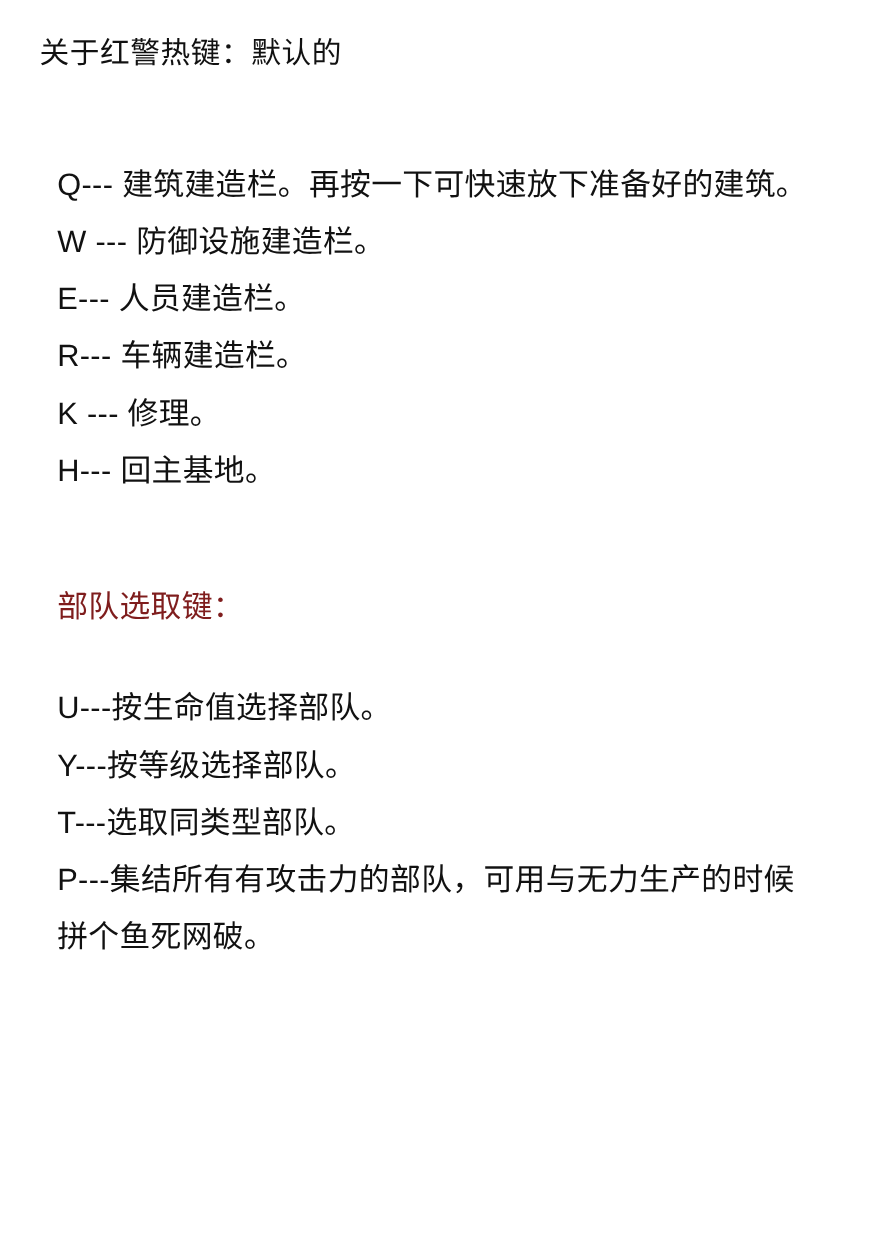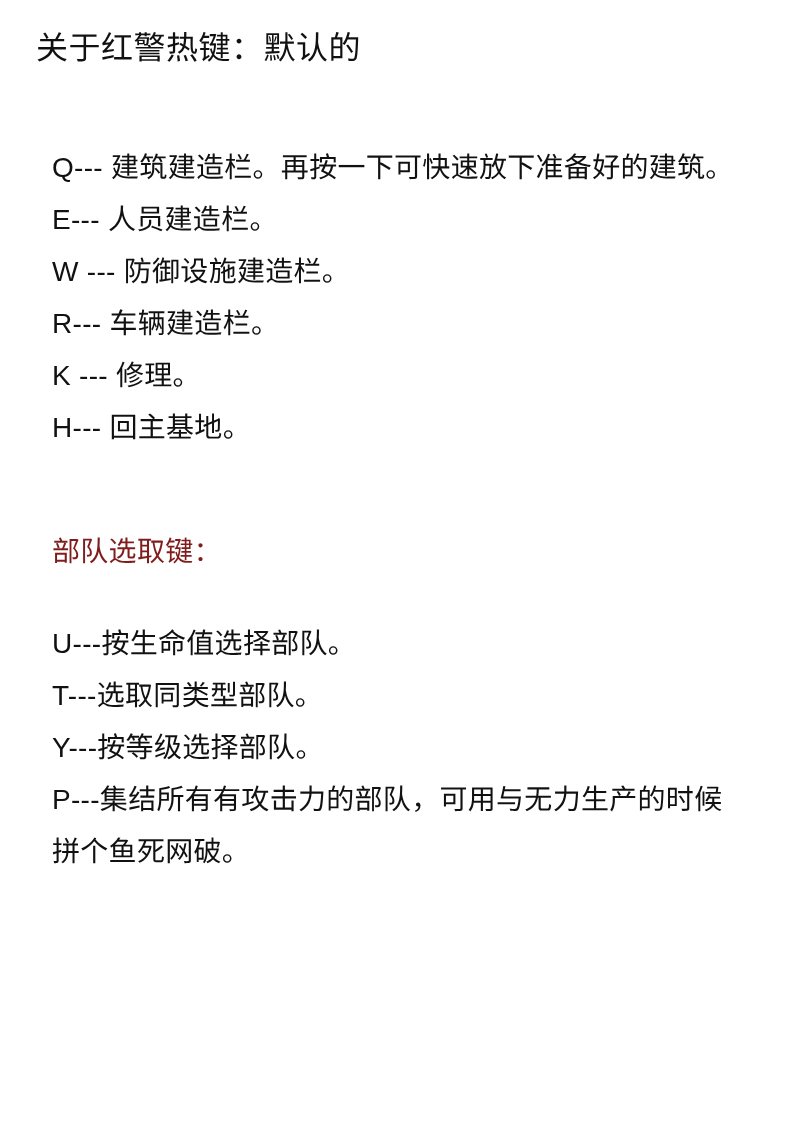--- a/index.html
+++ b/index.html
@@ -15,21 +15,21 @@
     -webkit-font-smoothing: antialiased;
   }
   .page {
     box-sizing: border-box;
     width: 800px;
     height: 1145px;
     padding: 28px 36px 0 36px;
     background: #ffffff;
   }
   .title {
-    font-size: 32px;
+    font-size: 27px;
     line-height: 40px;
     letter-spacing: 0.5px;
     margin: 0 0 0 0;
     font-weight: 400;
     color: #111111;
   }
   .gap-lg {
     height: 58px;
   }
   .gap-md {
@@ -60,31 +60,31 @@
 <body>
 
 <div class="page">
 
   <h1 class="title">关于红警热键：默认的</h1>
 
   <div class="gap-lg"></div>
 
   <div class="block">
     <div class="line">Q--- 建筑建造栏。再按一下可快速放下准备好的建筑。</div>
+    <div class="line">W --- 防御设施建造栏。</div>
     <div class="line">E--- 人员建造栏。</div>
-    <div class="line">W --- 防御设施建造栏。</div>
     <div class="line">R--- 车辆建造栏。</div>
     <div class="line">K --- 修理。</div>
     <div class="line">H--- 回主基地。</div>
   </div>
 
   <div class="gap-md"></div>
 
   <div class="block">
     <div class="section-head">部队选取键：</div>
     <div class="gap-md"></div>
     <div class="line">U---按生命值选择部队。</div>
+    <div class="line">Y---按等级选择部队。</div>
     <div class="line">T---选取同类型部队。</div>
-    <div class="line">Y---按等级选择部队。</div>
     <div class="line">P---集结所有有攻击力的部队，可用与无力生产的时候拼个鱼死网破。</div>
   </div>
 
 </div>
 
 </body></html>

